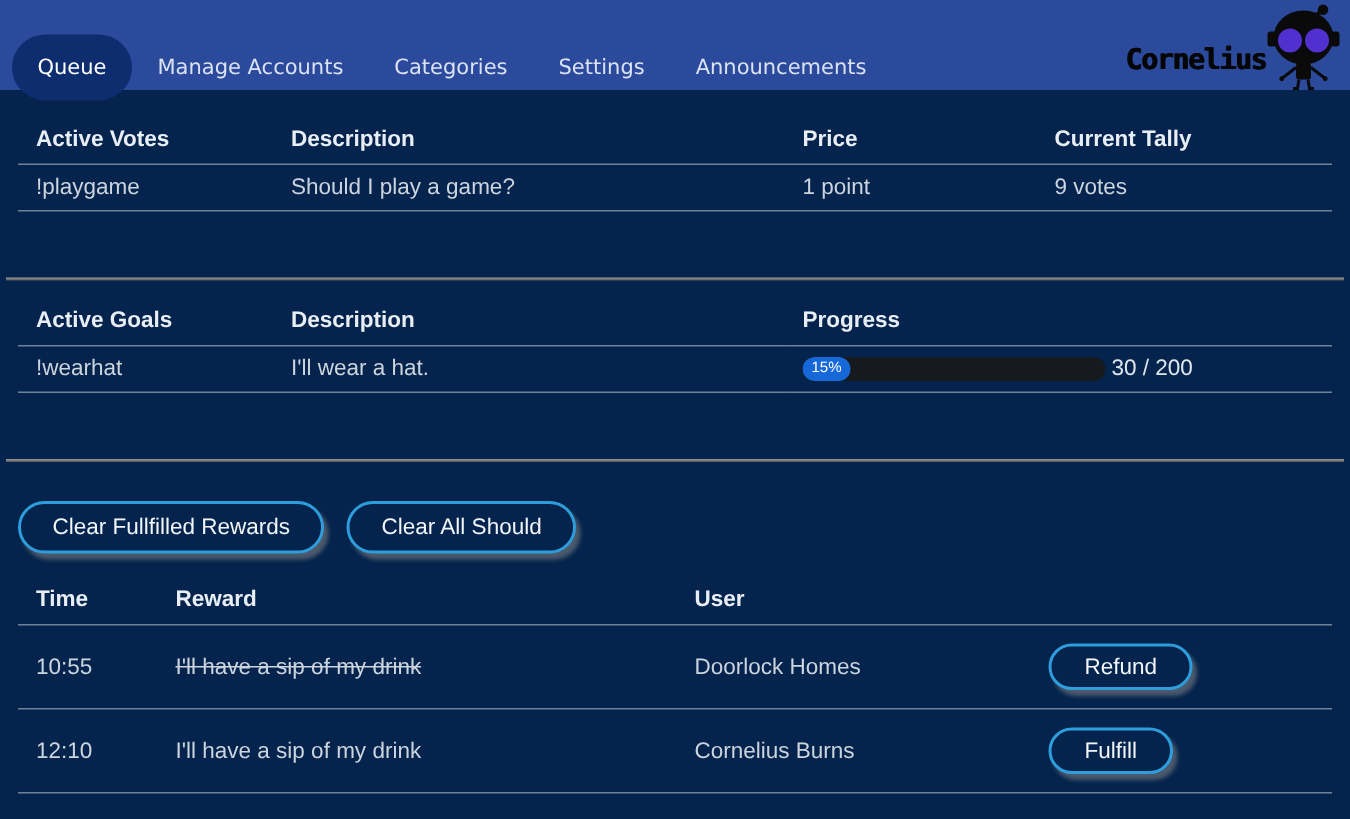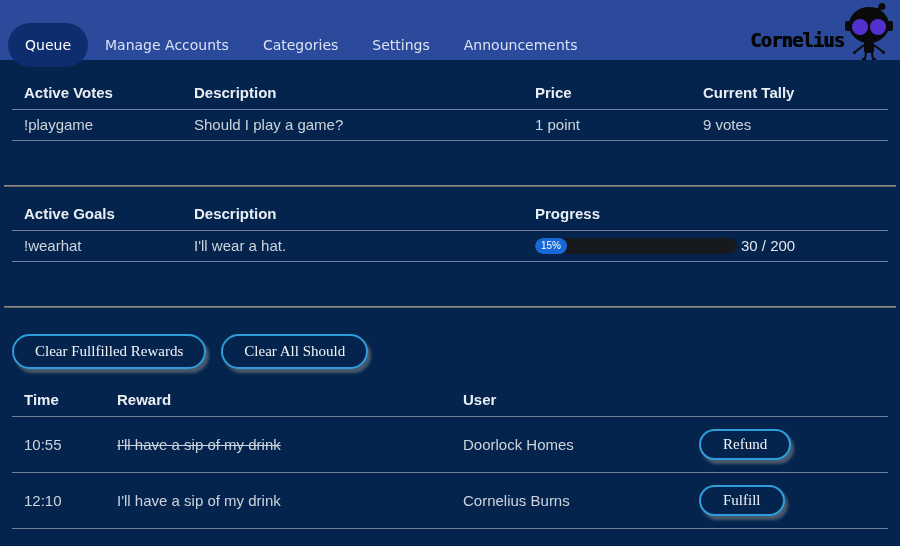--- a/index.html
+++ b/index.html
@@ -97,21 +97,21 @@
 
   
   .redeems-title {
     font-size: 19px;
     font-weight: bold;
     color: #eef1f5;
     margin: 22px 0 0;
   }
   .btn-row { margin-top: 26px; display: flex; gap: 15px; }
   .pill-btn {
-    font-family: Liberation Serif, serif;
+    font-family: Liberation Sans, sans-serif;
     font-size: 15px;
     color: #f2f5f9;
     background: #04244d;
     border: 2px solid #2d9ddb;
     border-radius: 18px;
     padding: 7px 21px;
     cursor: pointer;
     box-shadow: 3px 4px 3px rgba(135,135,135,0.55);
   }
   .redeems-table { margin-top: 14px; }

